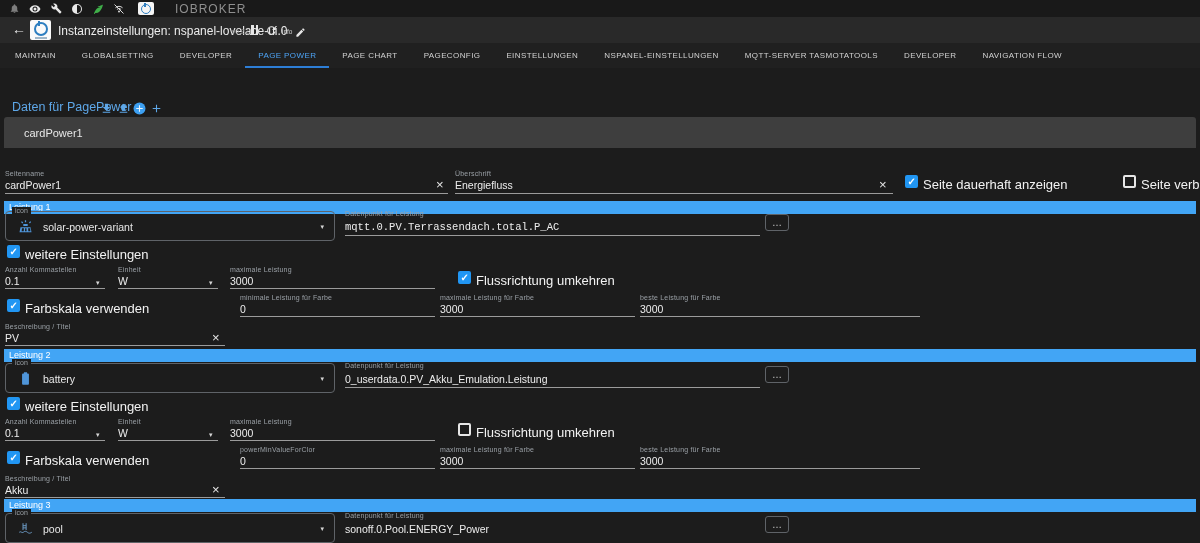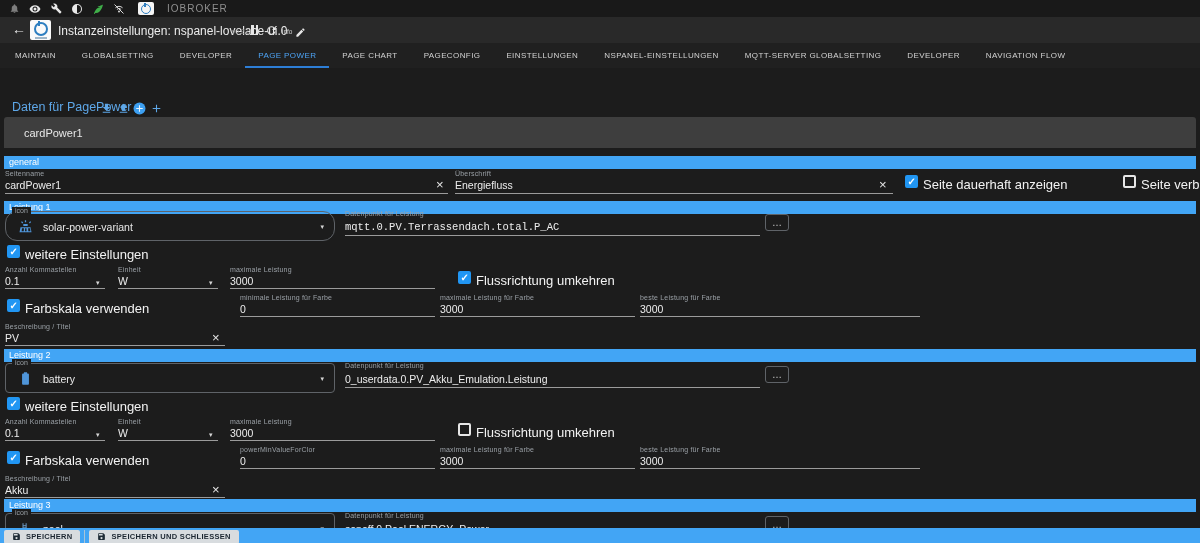--- a/index.html
+++ b/index.html
@@ -4,21 +4,21 @@
 <style>
   html,body{margin:0;padding:0;background:#101010;}
   #screen{position:relative;width:1200px;height:543px;overflow:hidden;background:#1c1c1c;
           font-family:"Liberation Sans",sans-serif;-webkit-font-smoothing:antialiased;}
   
   #sysbar{position:absolute;left:0;top:0;width:1200px;height:17px;background:#191919;display:flex;align-items:center;gap:9px;padding-left:8px;box-sizing:border-box;}
   .sysico{width:12px;height:12px;display:flex;align-items:center;justify-content:center;}
   .syslogo{width:16px;height:13px;background:#f5f5f5;border-radius:2px;display:flex;align-items:center;justify-content:center;margin-left:4px;}
   .syslogo .ring{width:8px;height:8px;border:1.6px solid #2d7ec0;border-radius:50%;position:relative;}
   .syslogo .ring i{position:absolute;left:2.4px;top:-2px;width:1.6px;height:4px;background:#2d7ec0;}
-  .brand{font-size:10px;color:#8f8f8f;letter-spacing:1px;margin-left:4px;}
+  .brand{font-size:12px;color:#8f8f8f;letter-spacing:1px;margin-left:12px;}
   
   #appbar{position:absolute;left:0;top:17px;width:1200px;height:26px;background:#292929;display:flex;align-items:center;}
   .backarrow{position:absolute;left:12px;top:4px;color:#e8e8e8;font-size:14px;}
   .adplogo{position:absolute;left:30px;top:3px;width:21px;height:20px;background:#fafafa;border-radius:2px;display:flex;flex-direction:column;align-items:center;justify-content:center;}
   .adplogo .ring{width:10px;height:10px;border:2px solid #2d7ec0;border-radius:50%;position:relative;}
   .adplogo .ring i{position:absolute;left:2.6px;top:-2.6px;width:2px;height:5px;background:#2d7ec0;}
   .adplogo .tl{width:12px;height:1.5px;background:#9fb6c8;margin-top:1.5px;}
   .apptitle{position:absolute;left:58px;top:7px;font-size:12px;color:#ececec;}
   .appver{position:absolute;left:232px;top:11px;font-size:6.5px;color:#8a8a8a;}
   .pausebtn{position:absolute;left:251px;top:8px;width:8px;height:10px;display:flex;gap:2px;}
@@ -137,21 +137,21 @@
 
   <div id="tabs">
     <span class="tab">MAINTAIN</span>
     <span class="tab">GLOBALSETTING</span>
     <span class="tab">DEVELOPER</span>
     <span class="tab active">PAGE POWER</span>
     <span class="tab">PAGE CHART</span>
     <span class="tab">PAGECONFIG</span>
     <span class="tab">EINSTELLUNGEN</span>
     <span class="tab">NSPANEL-EINSTELLUNGEN</span>
-    <span class="tab">MQTT-SERVER GLOBALSETTING</span>
+    <span class="tab">MQTT-SERVER TASMOTATOOLS</span>
     <span class="tab">DEVELOPER</span>
     <span class="tab">NAVIGATION FLOW</span>
 
   </div>
 
 
   <span class="dhead">Daten für PagePower</span>
   <span class="dico" style="left:100px;">
     <svg width="13" height="13" viewBox="0 0 24 24">
         <path fill="#5ea7e8" d="M5 20h14v-2H5v2zM19 9h-4V3H9v6H5l7 7 7-7z"></path>
@@ -171,40 +171,39 @@
   <span class="dico" style="left:150px;">
     <svg width="13" height="13" viewBox="0 0 24 24">
         <path fill="#5ea7e8" d="M11 5h2v6h6v2h-6v6h-2v-6H5v-2h6z"></path>
       </svg>
   </span>
 
   <div id="accordion">
     <span>cardPower1</span>
   </div>
 
-  <div class="secbar" style="top:156px;">general</div>
   <span class="lab" style="left:5px;top:170px;">Seitenname</span>
   <span class="val" style="left:5px;top:179px;">cardPower1</span>
   <span class="x" style="left:436px;top:179px;">×</span>
   <div class="ul" style="left:5px;top:193px;width:443px;"></div>
   <span class="lab" style="left:455px;top:170px;">Überschrift</span>
   <span class="val" style="left:455px;top:179px;">Energiefluss</span>
   <span class="x" style="left:879px;top:179px;">×</span>
   <div class="ul" style="left:455px;top:193px;width:438px;"></div>
   <span class="cb checked" style="left:905px;top:175px;">
       <span class="tick">✓</span>
     </span>
   <span class="cbl" style="left:923px;top:177px;">Seite dauerhaft anzeigen</span>
   <span class="cb" style="left:1123px;top:175px;"></span>
   <span class="cbl" style="left:1141px;top:177px;">Seite verbergen</span>
 
   <div class="sec" style="top:197px;">
     <div class="secbar" style="top:4px;">Leistung 1</div>
     <span class="iboxlab" style="top:10px;">icon</span>
-    <div class="ibox" style="top:14px;border-radius:12px;">
+    <div class="ibox" style="top:14px;">
       <span class="iboxin">
         <svg width="15" height="15" viewBox="0 0 24 24">
             <path fill="#4f95d9" d="M4 13h16l1.6 8H2.4L4 13zm2.3 1.6l-.5 4.8h3.4l.3-4.8H6.3zm5.2 0l-.3 4.8h2.6l-.3-4.8h-2zm4.7 0l.3 4.8h3.4l-.5-4.8h-3.2zM11 2h2v3h-2V2zM4.9 4.9l1.4-1.4 2.1 2.1-1.4 1.4-2.1-2.1zm12.6.7l2.1-2.1 1.4 1.4-2.1 2.1-1.4-1.4zM8.5 8h7v3h-7V8z"></path>
           </svg>
         <span>solar-power-variant</span>
       </span>
       <span class="caret" style="right:10px;top:11px;">▾</span>
     </div>
     <span class="lab" style="left:345px;top:13px;">Datenpunkt für Leistung</span>
     <span class="val" style="left:345px;top:24px;font-family:Liberation Mono, monospace;">mqtt.0.PV.Terrassendach.total.P_AC</span>
@@ -311,30 +310,14 @@
           </svg>
         <span>pool</span>
       </span>
       <span class="caret" style="right:10px;top:11px;">▾</span>
     </div>
     <span class="lab" style="left:345px;top:13px;">Datenpunkt für Leistung</span>
     <span class="val" style="left:345px;top:24px;">sonoff.0.Pool.ENERGY_Power</span>
     <div class="more" style="left:765px;top:17px;">…</div>
   </div>
 
-  <div id="footer">
-    <div style="width:4px;"></div>
-    <div class="fbtn">
-      <svg width="9" height="9" viewBox="0 0 24 24">
-          <path fill="#1d2b36" d="M17 3H5a2 2 0 0 0-2 2v14a2 2 0 0 0 2 2h14a2 2 0 0 0 2-2V7l-4-4zm-5 16a3 3 0 1 1 0-6 3 3 0 0 1 0 6zm3-10H5V5h10v4z"></path>
-        </svg>
-      <span>SPEICHERN</span>
-    </div>
-    <div class="fdiv"></div>
-    <div class="fbtn">
-      <svg width="9" height="9" viewBox="0 0 24 24">
-          <path fill="#1d2b36" d="M17 3H5a2 2 0 0 0-2 2v14a2 2 0 0 0 2 2h14a2 2 0 0 0 2-2V7l-4-4zm-5 16a3 3 0 1 1 0-6 3 3 0 0 1 0 6zm3-10H5V5h10v4z"></path>
-        </svg>
-      <span>SPEICHERN UND SCHLIESSEN</span>
-    </div>
-  </div>
 
 </div>
 
 </body></html>

